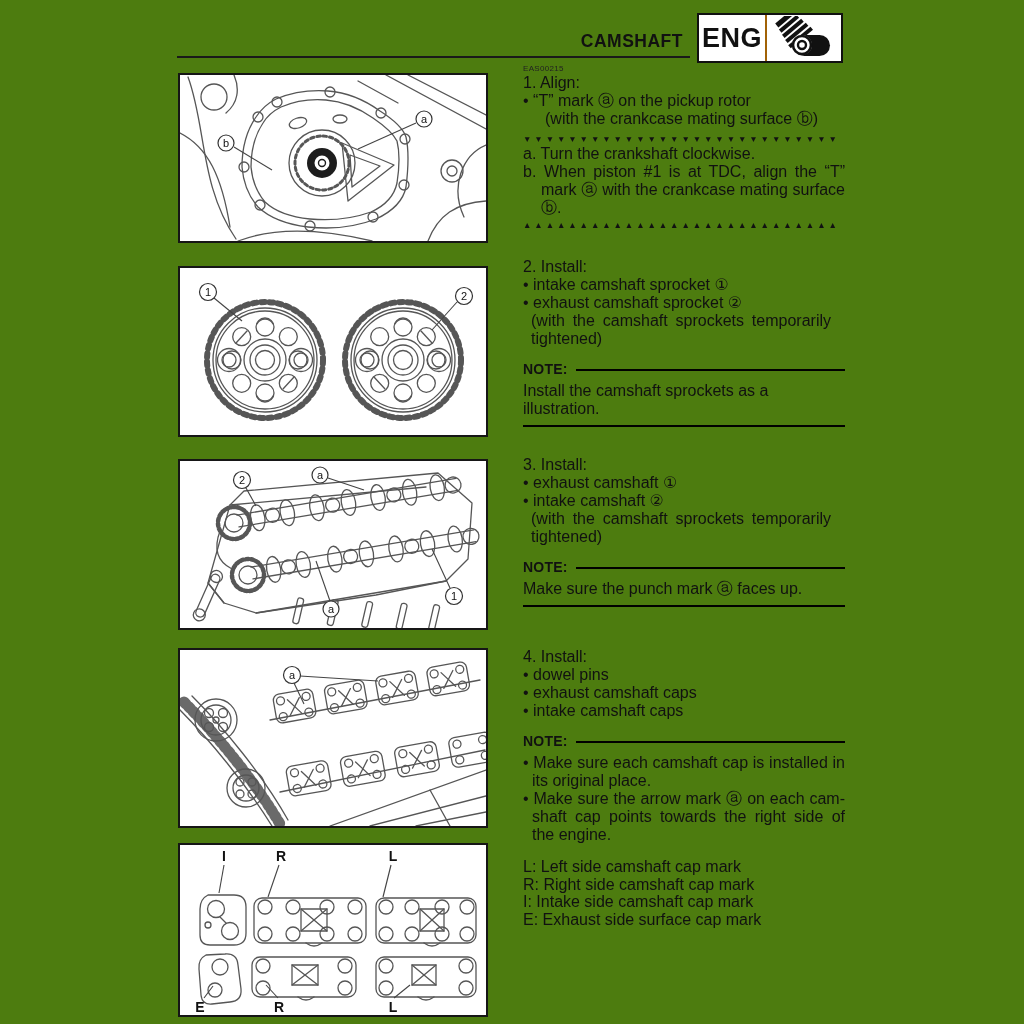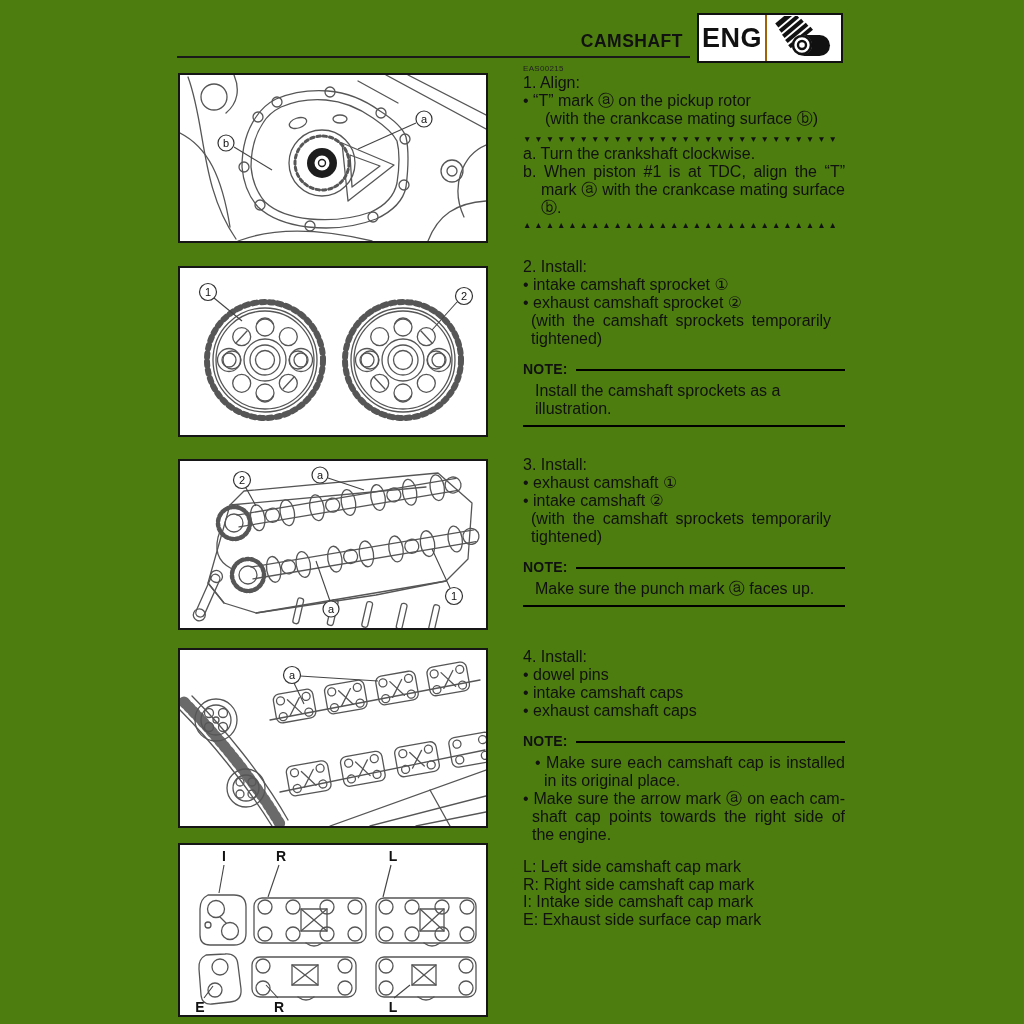--- a/index.html
+++ b/index.html
@@ -24,21 +24,21 @@
   .line{font-size:16px;line-height:18px;}
   .b1{}
   .b1c{margin-left:22px;}
   .paren{margin-left:8px;width:300px;text-align:justify;}
   .sub{padding-left:18px;text-indent:-18px;text-align:justify;}
   .tri{font-size:8.5px;line-height:12px;letter-spacing:2.9px;white-space:nowrap;overflow:hidden;margin-top:5px;color:#111;}
   .tri.end{margin-top:2px;}
   .note-row{display:flex;align-items:center;margin-top:11px;}
   .note-label{font-size:14px;font-weight:bold;line-height:20px;letter-spacing:.2px;}
   .note-line{flex:1;height:0;border-top:2.2px solid #000;margin-left:8px;margin-top:2px;}
-  .note-text{margin-top:3px;margin-left:12px;}
+  .note-text{margin-top:3px;}
   .end-rule{border-top:2.2px solid #000;margin-top:7px;height:0;}
   .hang{padding-left:9px;text-indent:-9px;text-align:justify;}
   .legend .line{line-height:17.5px;}
   
   .draw{stroke:#565656;fill:none;stroke-width:1.3;stroke-linecap:round;stroke-linejoin:round;}
   .callout-circle{stroke:#333;fill:#fff;stroke-width:1.2;}
   .callout-text{fill:#111;font-size:11px;font-family:"Liberation Sans","DejaVu Sans",sans-serif;}
   .cap-letter{fill:#111;font-size:14px;font-weight:bold;font-family:"Liberation Sans","DejaVu Sans",sans-serif;}
 </style>
 </head>
@@ -459,22 +459,22 @@
       <span class="note-label">NOTE:</span>
       <span class="note-line"></span>
     </div>
     <div class="line note-text">Make sure the punch mark ⓐ faces up.</div>
     <div class="end-rule"></div>
   </div>
 
   <div class="col" style="top:648px;">
     <div class="line">4. Install:</div>
     <div class="line b1">• dowel pins</div>
+    <div class="line b1">• exhaust camshaft caps</div>
     <div class="line b1">• intake camshaft caps</div>
-    <div class="line b1">• exhaust camshaft caps</div>
     <div class="note-row">
       <span class="note-label">NOTE:</span>
       <span class="note-line"></span>
     </div>
     <div class="line hang note-text">• Make sure each camshaft cap is installed in its original place.</div>
     <div class="line hang">• Make sure the arrow mark ⓐ on each cam-shaft cap points towards the right side of the engine.</div>
   </div>
 
   <div class="col legend" style="top:858px;">
     <div class="line">L: Left side camshaft cap mark</div>

